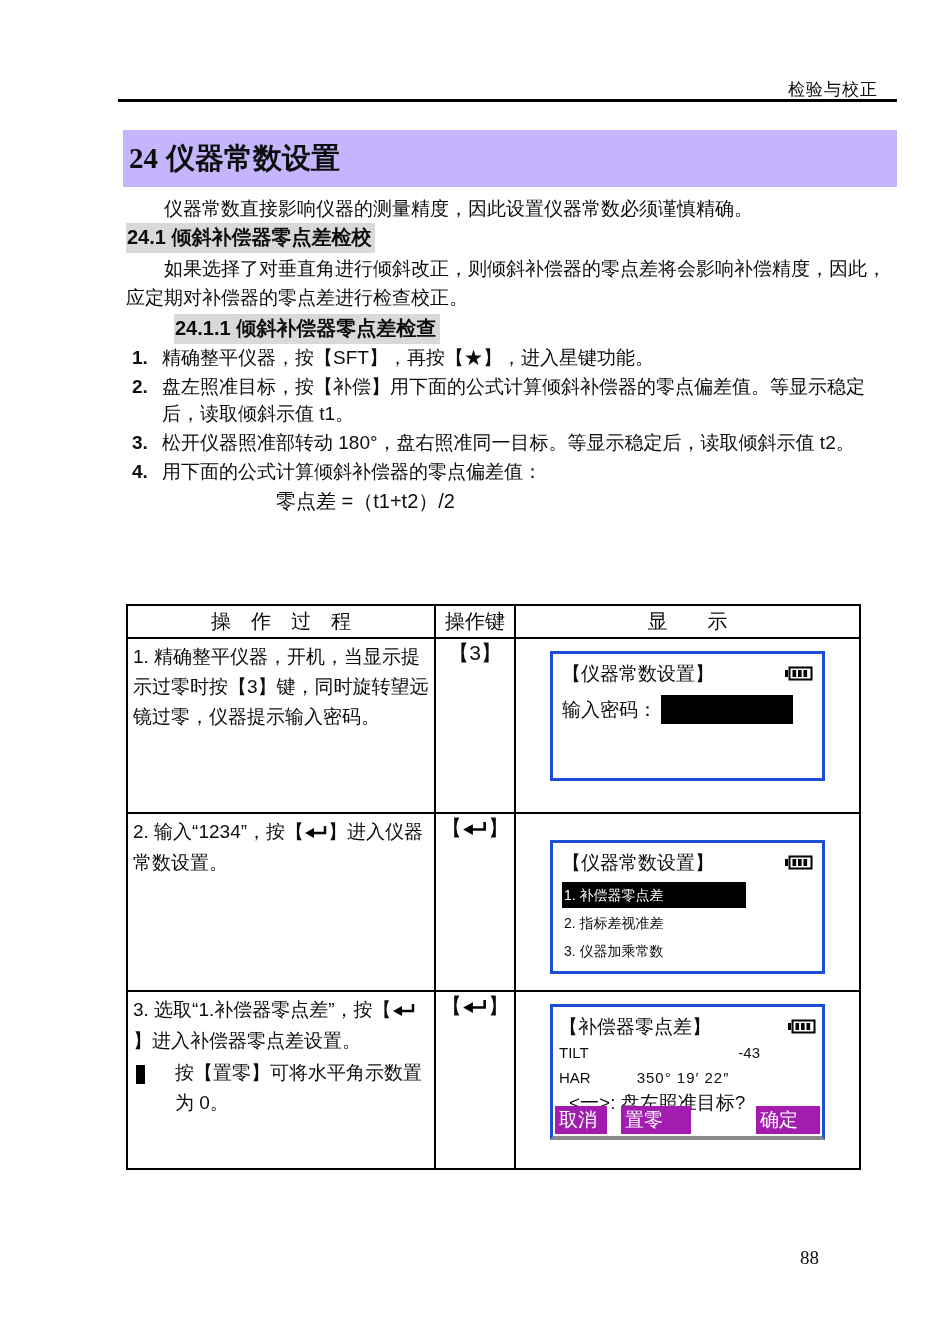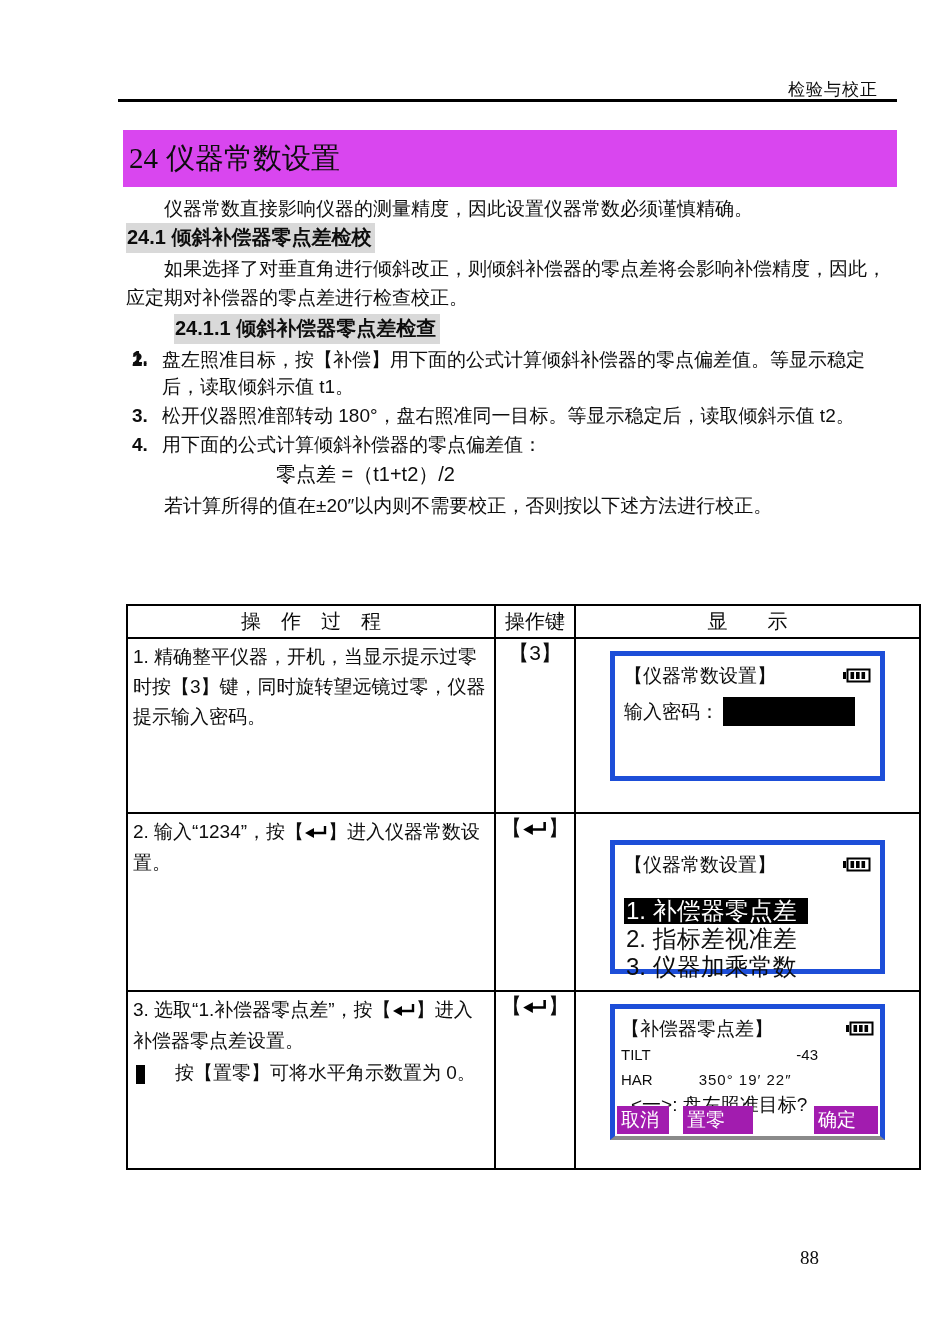--- a/index.html
+++ b/index.html
@@ -17,23 +17,23 @@
     position: absolute; top: 78px; left: 126px; width: 752px;
     text-align: right; font-size: 17px; letter-spacing: 1px;
   }
   .header-rule {
     position: absolute; top: 99px; left: 118px; width: 779px; height: 3px;
     background: #000;
   }
   
   .title-block {
     position: absolute; top: 130px; left: 123px; width: 774px; height: 57px;
-    background: #d946ef;
+    background: #c4b5fd;
     line-height: 57px; padding-left: 6px;
-    font-weight: normal; font-size: 29px;
+    font-weight: bold; font-size: 29px;
   }
   .title-block .num { font-family: "Liberation Serif", serif; margin-right: 8px; }
   
   .intro {
     position: absolute; top: 196px; left: 126px; width: 771px;
     font-size: 19px; text-indent: 2em;
   }
   .h-sub {
     display: inline-block; background: #d9d9d9;
     font-weight: bold; font-size: 20px; padding: 1px 4px 2px 1px;
@@ -54,43 +54,43 @@
   .note { font-size: 19px; line-height: 27px; text-indent: 2em; }
   .h2412 { margin-top: 7px; }
   
   table.proc {
     position: absolute; top: 604px; left: 126px;
     border-collapse: collapse; table-layout: fixed;
   }
   table.proc td, table.proc th {
     border: 2px solid #000; vertical-align: top; background: #fff;
   }
-  th.c1 { width: 368px; } th.c2 { width: 80px; } th.c3 { width: 345px; }
+  th.c1 { width: 308px; } th.c2 { width: 80px; } th.c3 { width: 345px; }
   tr.hdr th { height: 33px; font-weight: normal; font-size: 20px; text-align: center; vertical-align: middle; }
   td.proc-cell { font-size: 19px; line-height: 30px; padding: 3px 4px 0 5px; }
   td.key-cell { text-align: center; vertical-align: middle; font-size: 21px; white-space: nowrap; }
   td.disp-cell { vertical-align: top; }
   .bullet-line { position: relative; padding-left: 42px; margin-top: 2px; }
   .bullet-marker {
     position: absolute; left: 3px; top: 7px;
     width: 9px; height: 19px; background: #000; display: inline-block;
   }
   
   .lcd {
-    width: 275px; border: 5px solid #1d4ed8; background: #fff;
+    width: 275px; border: 3px solid #1d4ed8; background: #fff;
     margin: 0 auto; padding: 7px 9px 6px 9px; position: relative;
   }
   .lcd-r1 { margin-top: 12px; height: 130px; }
   .lcd-r2 { margin-top: 26px; height: 134px; }
   .lcd-r3 { margin-top: 12px; height: 136px; border-bottom: 4px solid #8a8a8a; padding-left: 6px; padding-right: 6px;}
   .lcd-titlebar { display: flex; justify-content: space-between; align-items: center; font-size: 19px; }
   .battery { flex: 0 0 auto; margin-top: 2px; }
   .pw-row { margin-top: 8px; font-size: 19px; display: flex; align-items: center; }
   .pw-box { display: inline-block; width: 132px; height: 29px; background: #000; margin-left: 4px; }
-  .menu { margin-top: 20px; font-size: 24px; }
+  .menu { margin-top: 6px; font-size: 14px; }
   .menu-item { line-height: 26px; margin-top: 2px; padding-left: 2px; }
   .menu-item.selected { background: #000; color: #fff; width: 184px; }
   .lcd-line { display: flex; font-size: 15px; line-height: 25px; font-weight: 500; }
   .tilt-value { margin-left: auto; margin-right: 56px; }
   .har-value { margin-left: 46px; letter-spacing: 1px; }
   .prompt-line { font-size: 19px; line-height: 25px; padding-left: 10px; }
   .softkeys { position: absolute; left: 2px; right: 2px; bottom: 2px; height: 28px; }
   .softkey {
     position: absolute; top: 0; height: 28px; background: #a21caf; color: #fff;
     font-size: 19px; line-height: 27px; text-align: left; padding-left: 4px;
@@ -120,35 +120,35 @@
   <p class="intro">仪器常数直接影响仪器的测量精度，因此设置仪器常数必须谨慎精确。</p>
 
   <div class="h241"><span class="h-sub">24.1 倾斜补偿器零点差检校</span></div>
   <p class="para241">如果选择了对垂直角进行倾斜改正，则倾斜补偿器的零点差将会影响补偿精度，因此，应定期对补偿器的零点差进行检查校正。</p>
 
   <div class="h2411"><span class="h-sub">24.1.1 倾斜补偿器零点差检查</span></div>
 
   <div class="flow">
     <div class="step">
       <span class="step-num">1.</span>
+      <span>精确整平仪器，按【SFT】，再按【★】，进入星键功能。</span>
     </div>
     <div class="step">
       <span class="step-num">2.</span>
       <span>盘左照准目标，按【补偿】用下面的公式计算倾斜补偿器的零点偏差值。等显示稳定后，读取倾斜示值 t1。</span>
     </div>
     <div class="step">
       <span class="step-num">3.</span>
       <span>松开仪器照准部转动 180°，盘右照准同一目标。等显示稳定后，读取倾斜示值 t2。</span>
     </div>
     <div class="step">
       <span class="step-num">4.</span>
       <span>用下面的公式计算倾斜补偿器的零点偏差值：</span>
     </div>
     <div class="formula">零点差 =（t1+t2）/2</div>
-    <p class="note">若计算所得的值在±20″以内则不需要校正，否则按以下述方法进行校正。</p>
   </div>
 
   <table class="proc">
     <tbody>
         <tr class="hdr">
       <th class="c1">操　作　过　程</th>
       <th class="c2">操作键</th>
       <th class="c3">显　　示</th>
     </tr>
 

